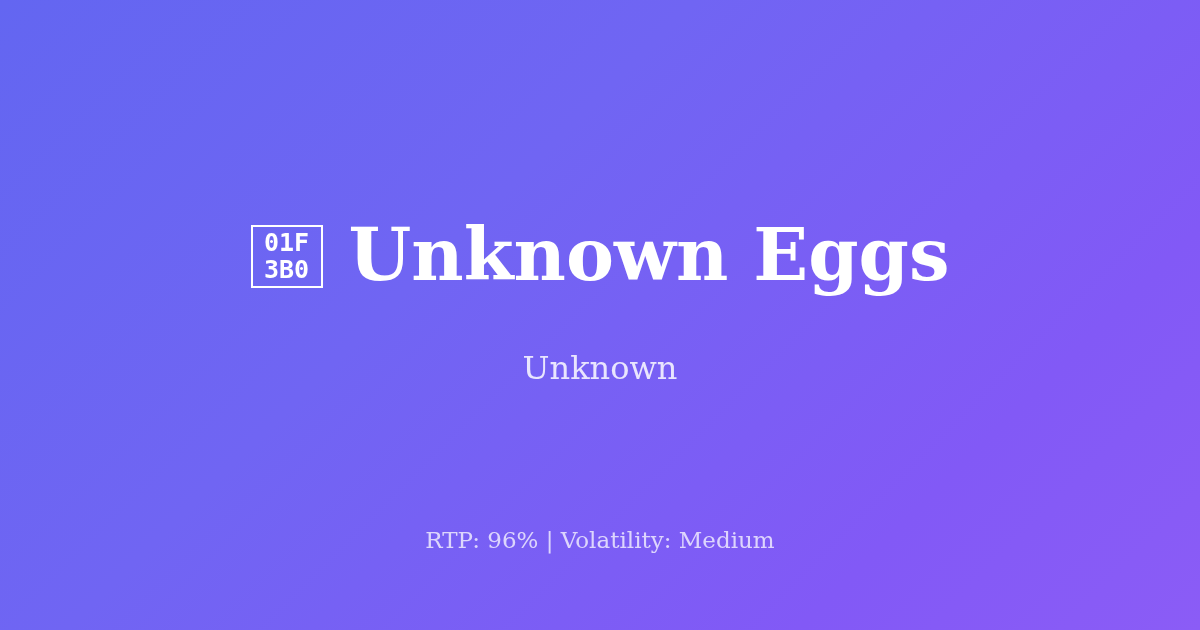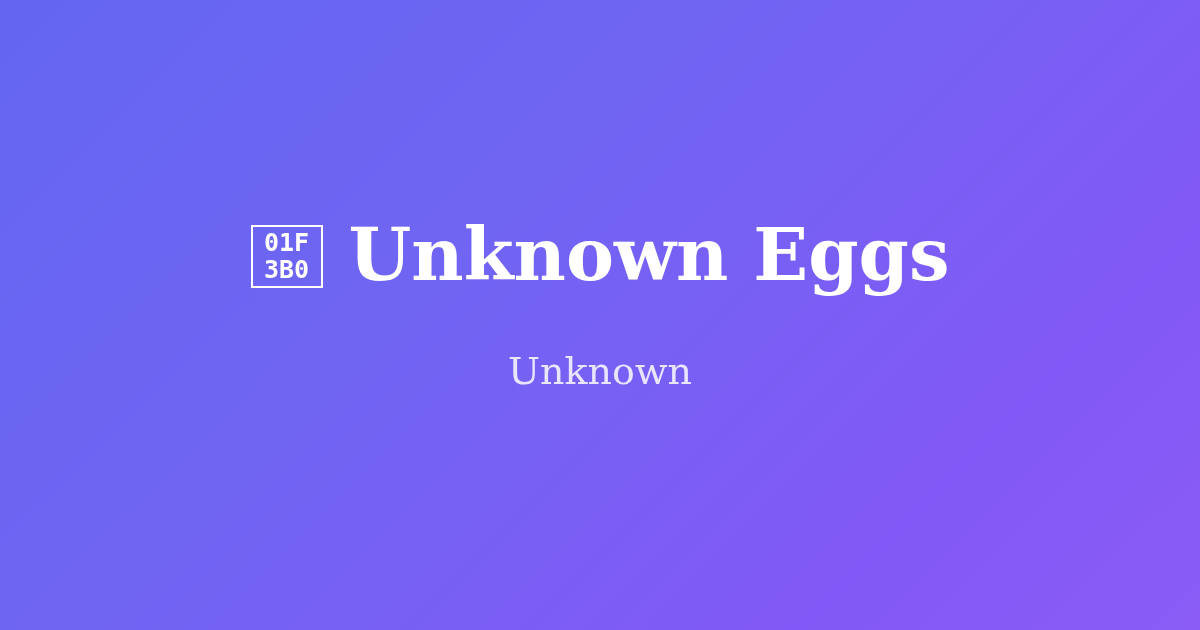--- a/index.html
+++ b/index.html
@@ -77,21 +77,21 @@
     line-height: 1;
     color: #ffffff;
     white-space: nowrap;
     letter-spacing: 0px;
   }
 
   .game-subtitle {
     margin-top: 47px;
     font-family: "DejaVu Serif", "Liberation Serif", serif;
     font-weight: normal;
-    font-size: 38px;
+    font-size: 32px;
     line-height: 1;
     color: rgba(255, 255, 255, 0.84);
     white-space: nowrap;
   }
 
   
   .game-meta {
     position: absolute;
     left: 0;
     right: 0;
@@ -120,14 +120,15 @@
       </span>
 
       <h1 class="game-title">Unknown Eggs</h1>
 
     </div>
 
     <div class="game-subtitle">Unknown</div>
 
   </div>
 
+  <div class="game-meta">RTP: 96% | Volatility: Medium</div>
 
 </div>
 
 </body></html>

